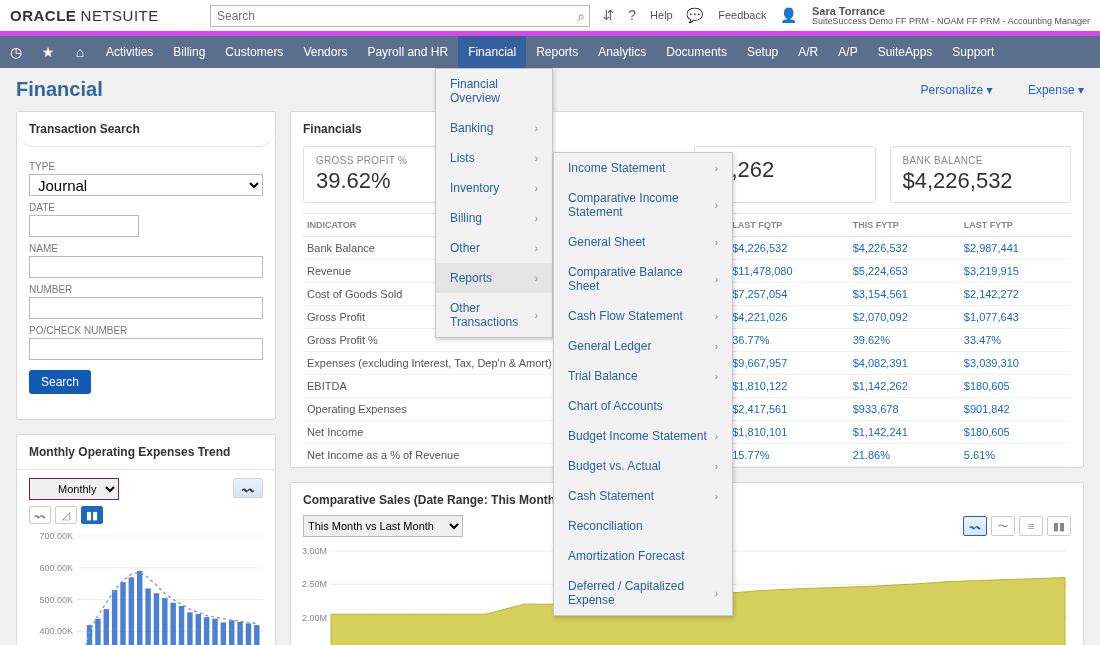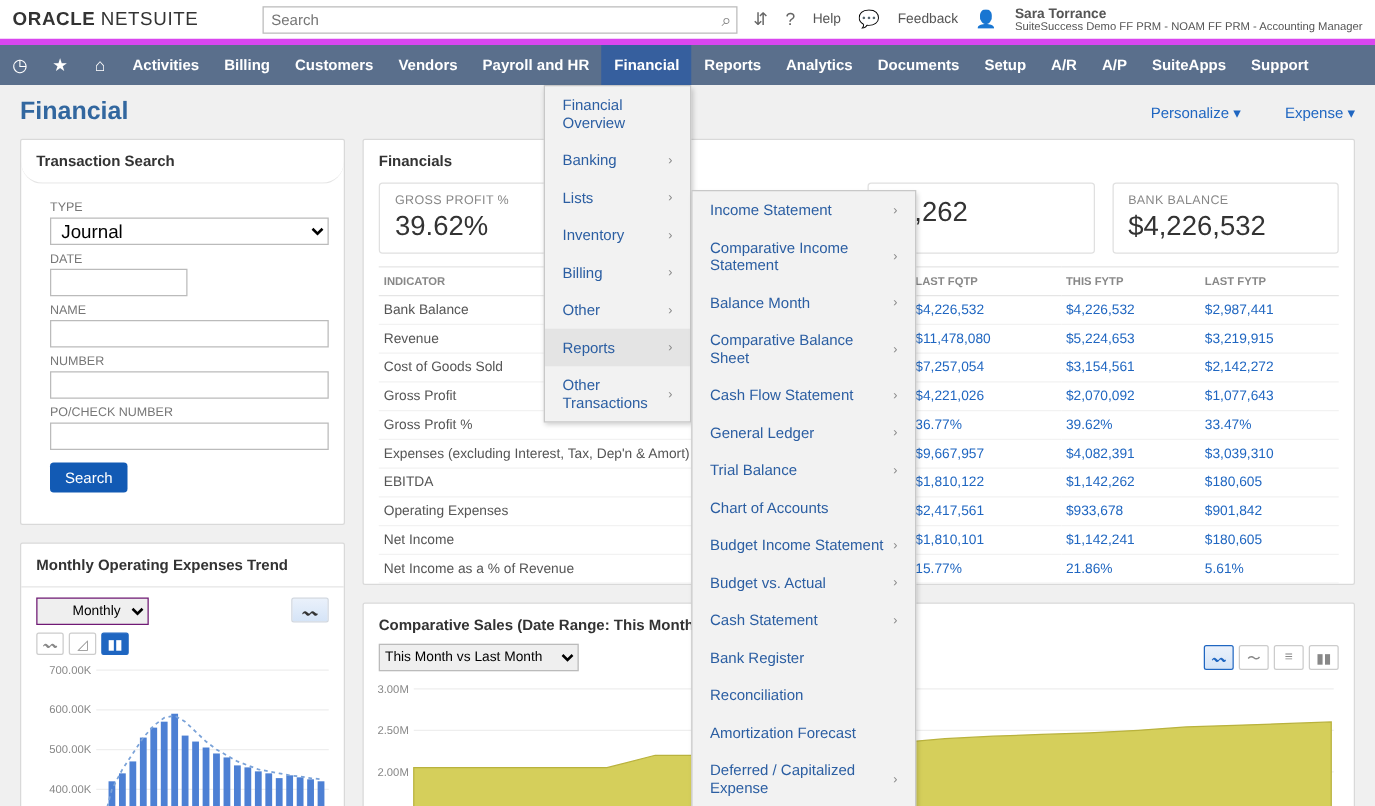--- a/index.html
+++ b/index.html
@@ -14,21 +14,21 @@
 .search-wrap .mag{ position:absolute; right:5px; top:3px; color:#888; font-size:14px;}
 .topbar-right{ margin-left:auto; display:flex; align-items:center; gap:14px; color:#555;}
 .topbar-right .lbl{ font-size:11px;}
 .topbar-right .user{ font-size:9px; line-height:1.1;}
 .topbar-right .user b{ font-size:11px; display:block;}
 .ticon{ font-size:14px; color:#666;}
 
 
 .mainnav{ height:32px; background:#5a6f8c; display:flex; align-items:center; color:#fff; font-size:12px; position:relative;}
 .mainnav .icon{ width:32px; text-align:center; font-size:14px;}
-.mainnav .item{ padding:0 10px; height:32px; line-height:32px; cursor:pointer;font-weight:bold;}
+.mainnav .item{ padding:0 10px; height:32px; line-height:32px; cursor:pointer;}
 .mainnav .item.active{ background:#365f9e;}
 
 
 .menu{ position:absolute; background:#f2f2f2; border:1px solid #c8c8c8; box-shadow:1px 2px 4px rgba(0,0,0,.2); font-size:12px; color:#2b5ea2; z-index:50;}
 .menu .mrow{ display:flex; justify-content:space-between; align-items:center; padding:8px 14px; cursor:pointer;}
 .menu .mrow:hover,.menu .mrow.sel{ background:#e4e4e4;}
 .menu .mrowplain{ color:#2b5ea2;}
 .menu .chev{ font-size:10px; color:#888;}
 #menu1{ top:32px; left:435px; width:118px;}
 #menu2{ top:116px; left:553px; width:180px;}
@@ -40,21 +40,21 @@
 .subhdr .right span{ margin-left:16px; cursor:pointer;}
 
 
 .page{ display:flex; padding:0 16px 16px 16px; gap:14px;}
 .lcol{ width:260px; display:flex; flex-direction:column; gap:14px;}
 .rcol{ flex:1; display:flex; flex-direction:column; gap:14px;}
 .card{ background:#fff; border:1px solid #d9d9d9; border-radius:2px;}
 
 
 .ts .title{ font-weight:700; padding:10px 12px; border-bottom:1px solid #e5e5e5;border-radius:17px;}
-.ts .body{ padding:8px 12px 25px;margin-left:11px;}
+.ts .body{ padding:8px 12px 25px;}
 .ts label{ font-size:10px; color:#777; display:block; margin:6px 0 2px;}
 .ts select,.ts input{ width:100%; height:22px; border:1px solid #bbb; background:#fff; font-size:15px; padding:0 4px;}
 .ts input.short{ width:110px;}
 .ts .btn{ margin-top:10px; background:#125ab4; color:#fff; border:0; padding:5px 12px; border-radius:3px; font-size:12px; cursor:pointer;}
 
 
 .trend .title{ font-weight:700; padding:10px 12px; border-bottom:1px solid #e5e5e5;}
 .trend .body{ padding:8px 12px;}
 .trend select{ width:90px; height:22px; border:1px solid #701a75; font-size:11px;padding-left:24px;}
 .trend .tools{ float:right; display:flex; gap:4px;}
@@ -168,21 +168,21 @@
   <div id="menu2" class="menu">
     <div class="mrow">
         <span>Income Statement</span>
         <span class="chev">›</span>
       </div>
     <div class="mrow">
         <span>Comparative Income Statement</span>
         <span class="chev">›</span>
       </div>
     <div class="mrow">
-        <span>Balance Month</span>
+        <span>General Sheet</span>
         <span class="chev">›</span>
       </div>
     <div class="mrow">
         <span>Comparative Balance Sheet</span>
         <span class="chev">›</span>
       </div>
     <div class="mrow">
         <span>Cash Flow Statement</span>
         <span class="chev">›</span>
       </div>
@@ -201,23 +201,20 @@
         <span>Budget Income Statement</span>
         <span class="chev">›</span>
       </div>
     <div class="mrow">
         <span>Budget vs. Actual</span>
         <span class="chev">›</span>
       </div>
     <div class="mrow">
         <span>Cash Statement</span>
         <span class="chev">›</span>
-      </div>
-    <div class="mrow mrowplain">
-        <span>Bank Register</span>
       </div>
     <div class="mrow mrowplain">
         <span>Reconciliation</span>
       </div>
     <div class="mrow mrowplain">
         <span>Amortization Forecast</span>
       </div>
     <div class="mrow">
         <span>Deferred / Capitalized Expense</span>
         <span class="chev">›</span>

